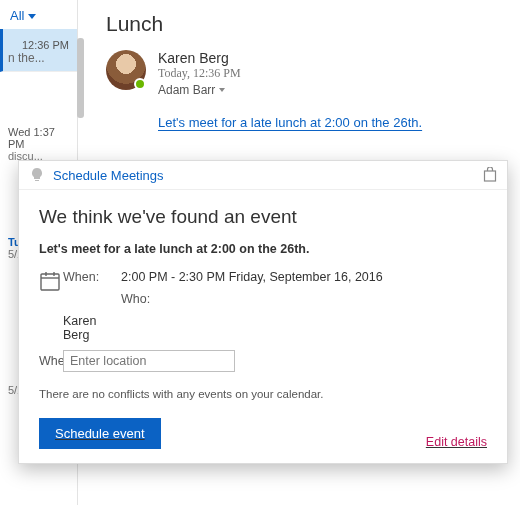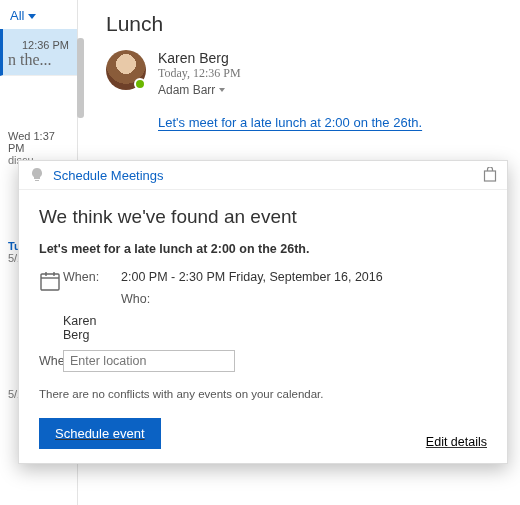--- a/index.html
+++ b/index.html
@@ -40,21 +40,21 @@
     font-size: 11px;
     color: #6b6b6b;
     border-bottom: 1px solid #eee;
   }
   .msg-item.selected {
     background: #d0e6f7;
     border-left: 3px solid #0b62c4;
     padding-left: 5px;
   }
   .msg-time { text-align: right; font-size: 11px; color: #555; padding-right: 2px; }
-  .msg-preview { color: #666; font-size: 16px; white-space: nowrap; overflow: hidden; text-overflow: ellipsis; font-family: Liberation Serif, serif; }
+  .msg-preview { color: #666; font-size: 12px; white-space: nowrap; overflow: hidden; text-overflow: ellipsis; }
   .msg-date { font-size: 11px; color: #555; padding: 6px 4px 0 8px; }
   .msg-date.blue { color: #0b62c4; font-weight: 600; }
   .msg-sub { font-size: 11px; color: #777; padding: 0 4px 4px 8px; }
   .scrollthumb {
     position: absolute;
     right: -7px;
     top: 38px;
     width: 7px;
     height: 80px;
     background: #c7c7c7;
@@ -158,21 +158,21 @@
   .primary-btn {
     background: #0b62c4;
     color: #fff;
     border: none;
     padding: 8px 16px;
     font-size: 13px;
     cursor: pointer;
   }
   .edit-link {
     margin-left: auto;
-    color: #000000;
+    color: #be185d;
     font-size: 12.5px;
     cursor: pointer;
   }
 </style>
 </head>
 <body>
 
 <div class="root">
   <div class="left-col">
     <div class="filter-bar">

